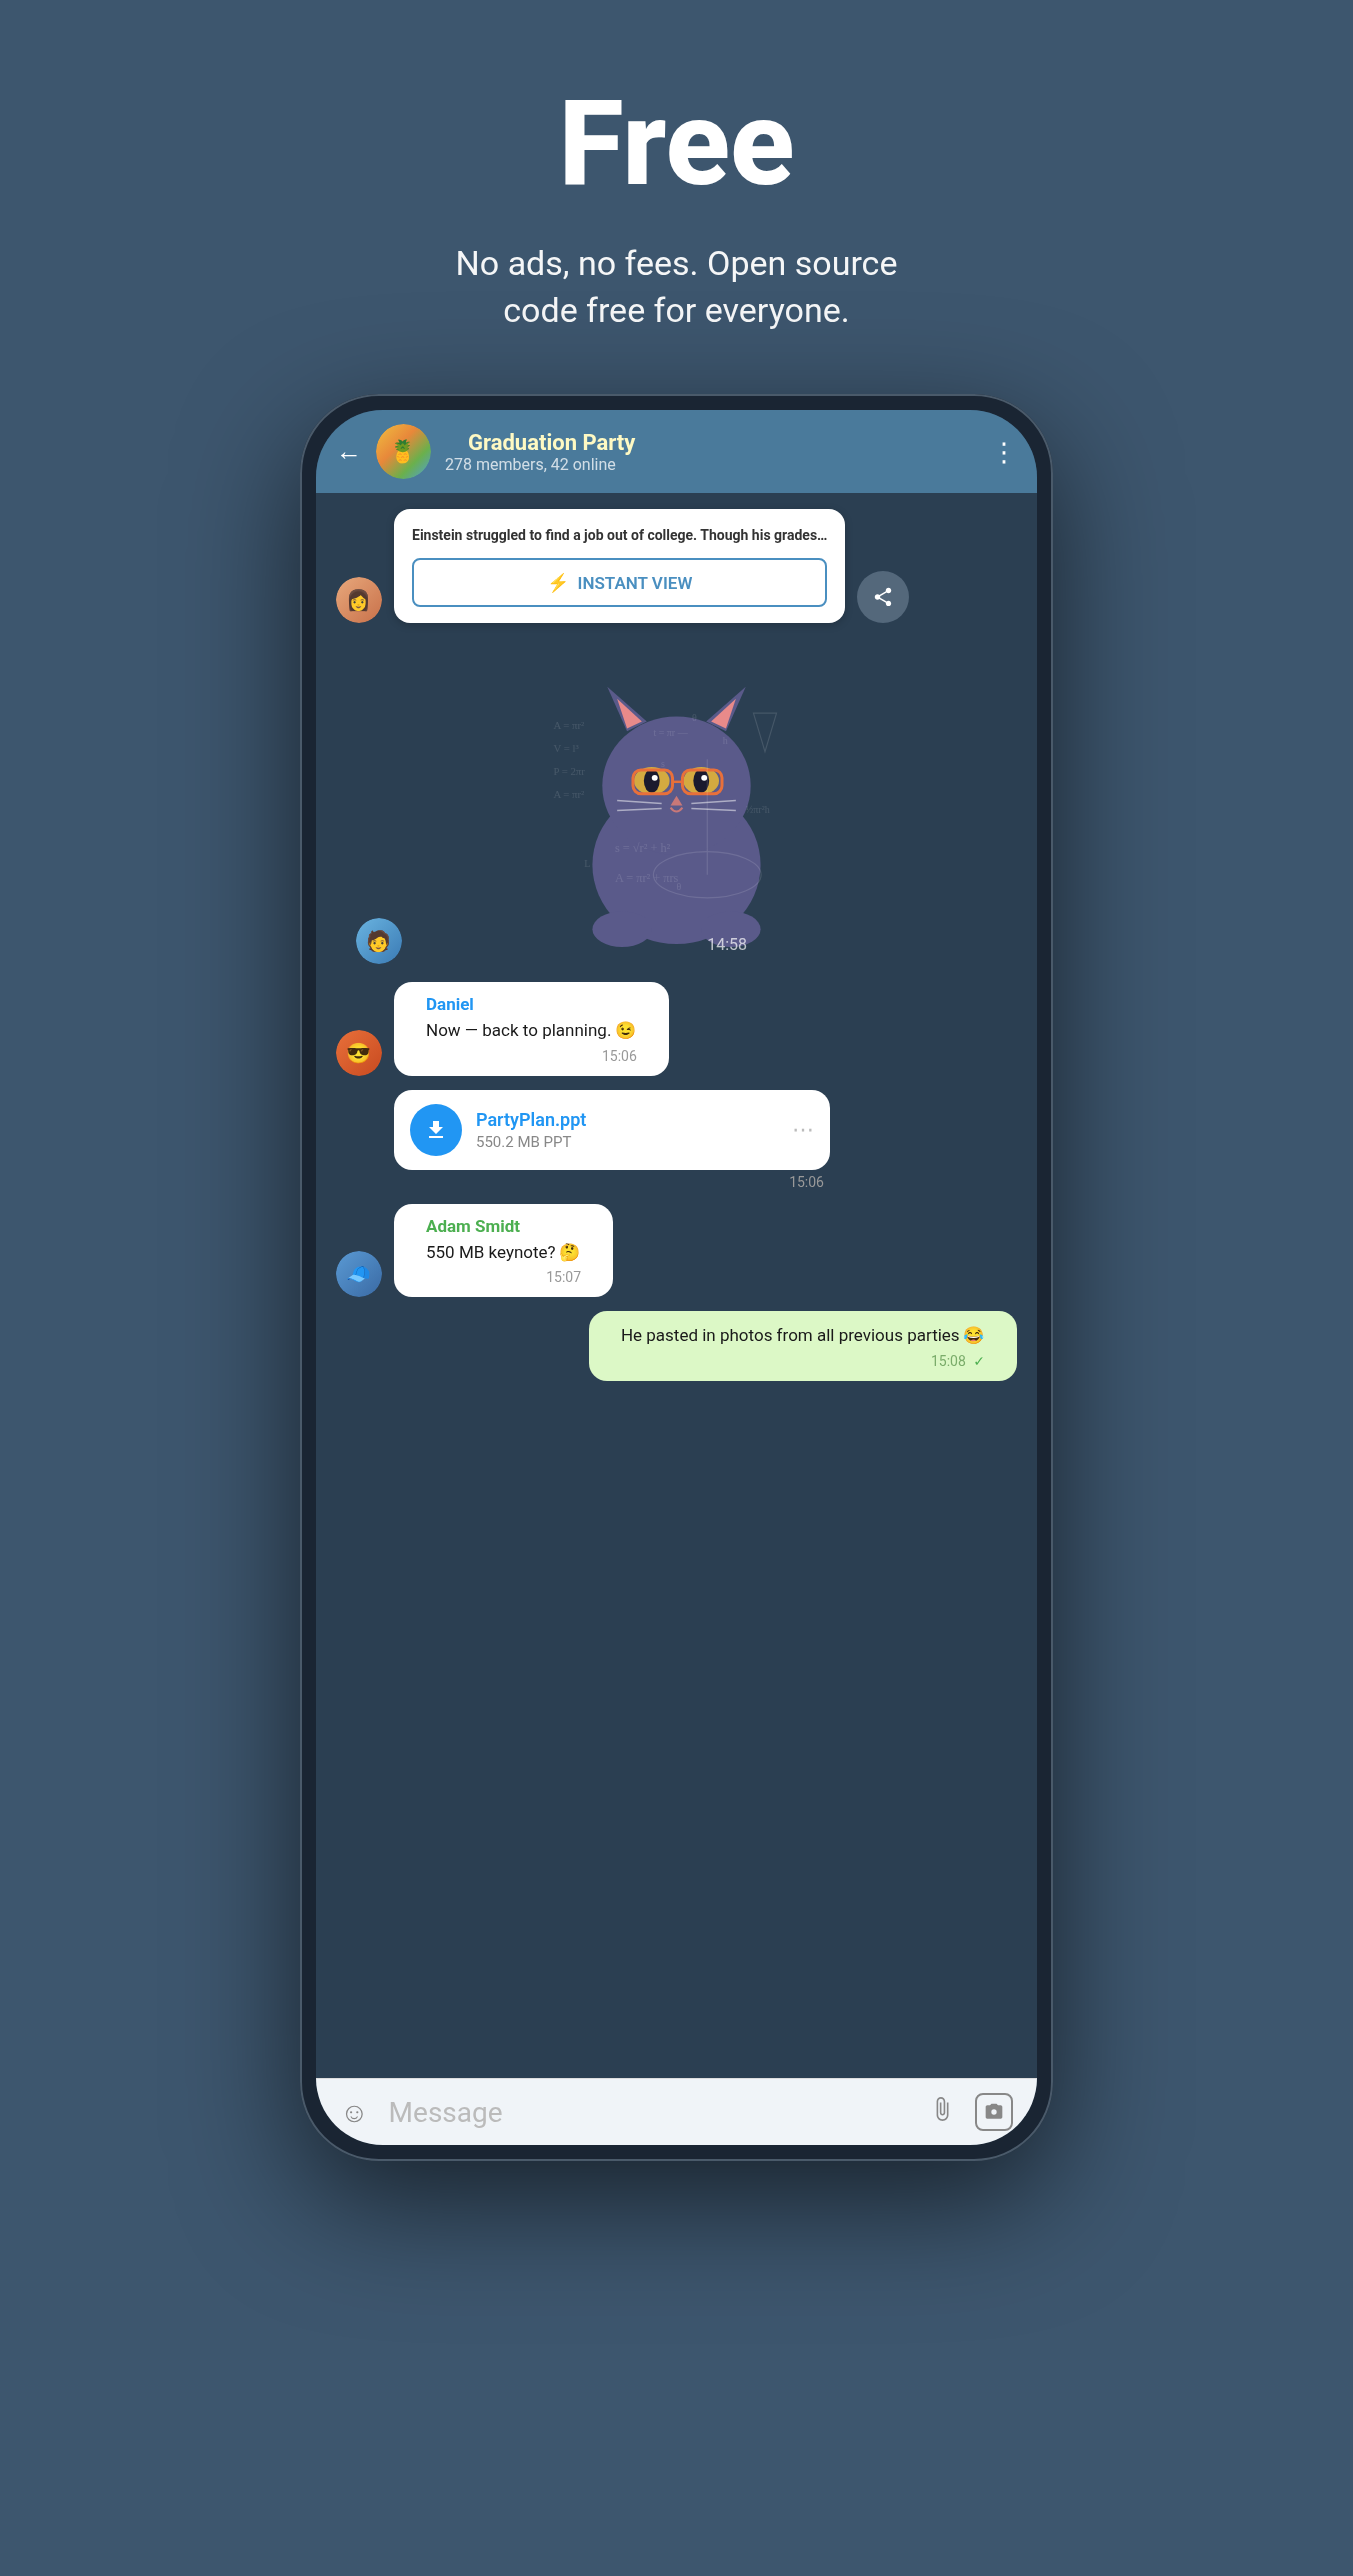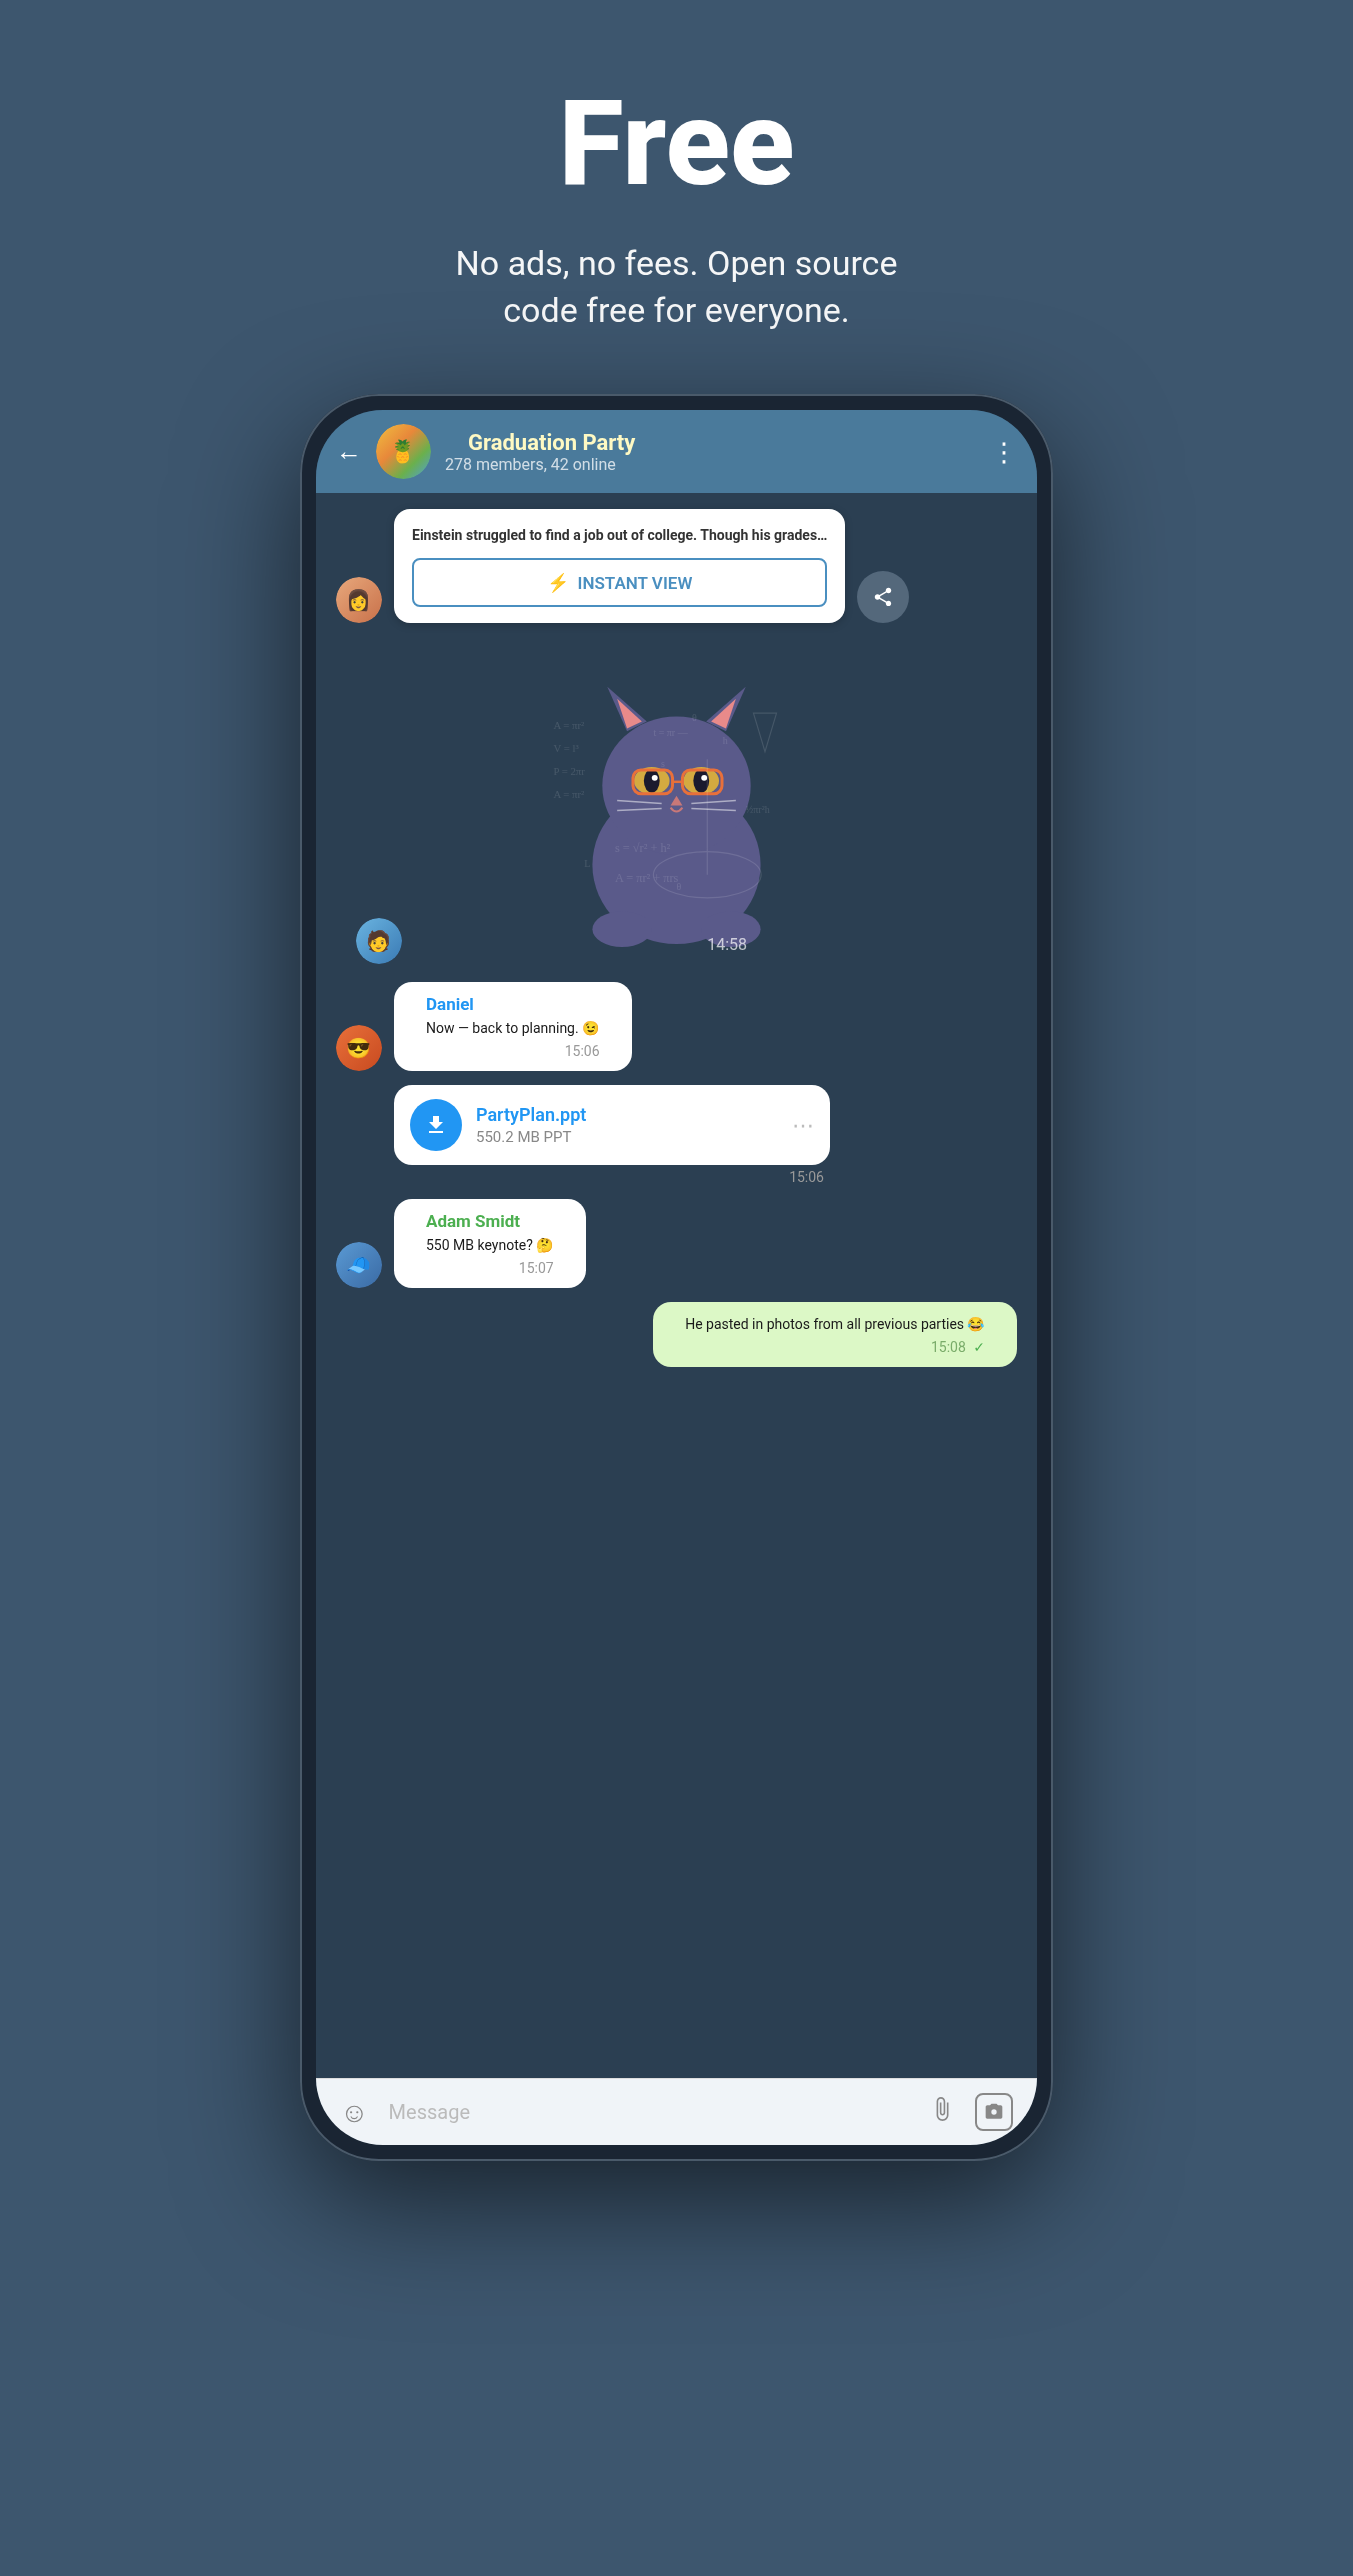--- a/index.html
+++ b/index.html
@@ -254,21 +254,21 @@
     }
 
     .bubble-sender {
       font-size: 17px;
       font-weight: 700;
       color: #2196F3;
       margin-bottom: 4px;
     }
 
     .bubble-text {
-      font-size: 14px;
+      font-size: 17px;
       color: #1a1a1a;
       line-height: 1.5;
       text-align: center;
     }
 
     .bubble-time {
       font-size: 14px;
       color: #999;
       text-align: right;
       margin-top: 4px;
@@ -349,21 +349,21 @@
     }
 
     .input-emoji {
       font-size: 28px;
       cursor: pointer;
       color: #888;
     }
 
     .input-field {
       flex: 1;
-      font-size: 20px;
+      font-size: 28px;
       color: #aaa;
     }
 
     .input-attach {
       font-size: 26px;
       cursor: pointer;
       color: #888;
     }
 
     .input-camera {

